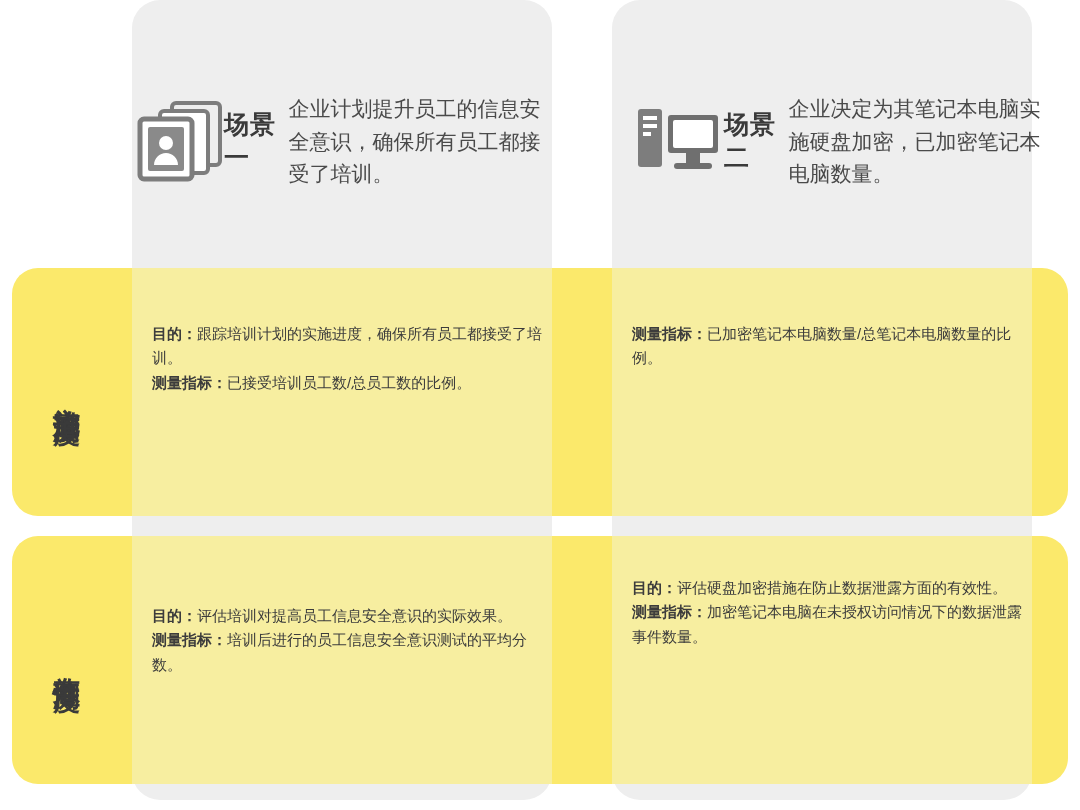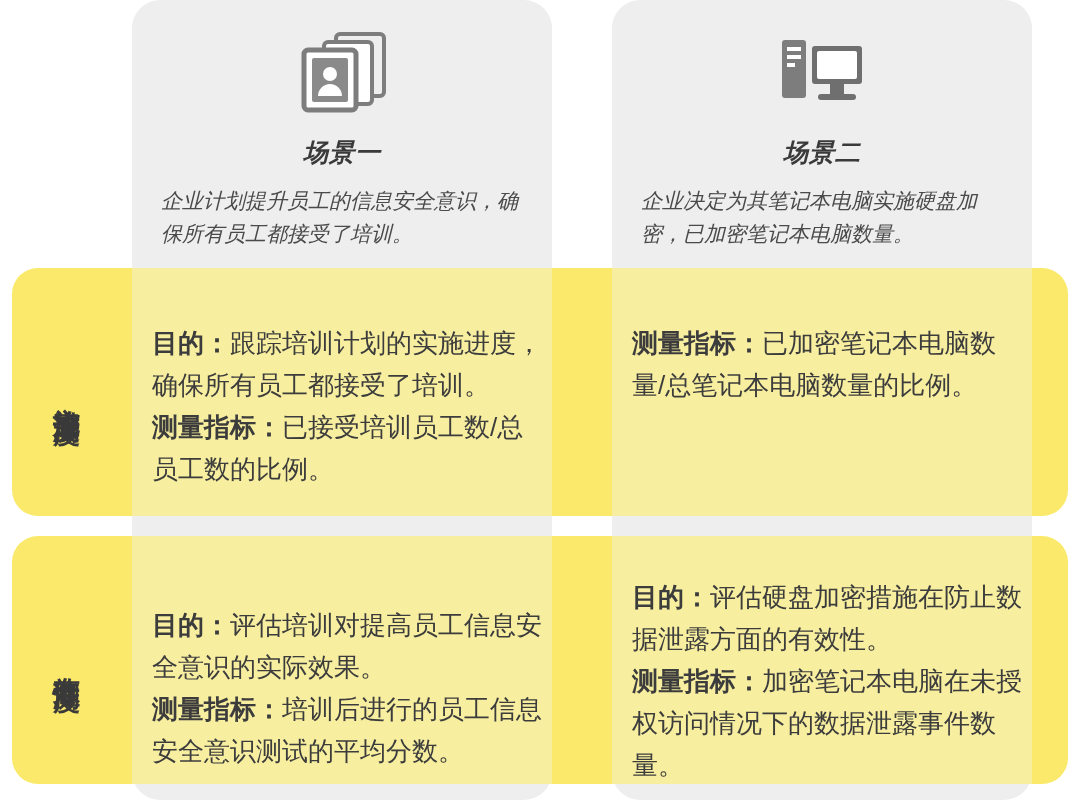--- a/index.html
+++ b/index.html
@@ -78,26 +78,24 @@
   .row-label.r1 { top: 268px; height: 248px; }
   .row-label.r2 { top: 536px; height: 248px; }
 
   
   .scenario-head {
     position: absolute;
     top: 8px;
     width: 420px;
     height: 252px;
     display: flex;
-    flex-direction: column;
     align-items: center;
-    font-style: italic;
   }
   .scenario-head.s1 { left: 132px; }
-  .scenario-head.s2 { left: 612px; }
+  .scenario-head.s2 { left: 632px; }
 
   .scenario-icon {
     height: 100px;
     margin-top: 14px;
     display: flex;
     align-items: center;
     justify-content: center;
   }
   .scenario-title {
     margin-top: 14px;
@@ -115,21 +113,21 @@
     text-align: left;
     padding: 0 10px;
     box-sizing: border-box;
   }
 
   
   .cell {
     position: absolute;
     width: 392px;
     box-sizing: border-box;
-    font-size: 26px;
+    font-size: 15px;
     line-height: 1.62;
     color: #3c3c3c;
   }
   .cell .line { margin: 0; }
   .cell .lead {
     font-weight: bold;
   }
   .cell.c1r1 { left: 152px; top: 322px; }
   .cell.c2r1 { left: 632px; top: 322px; }
   .cell.c1r2 { left: 152px; top: 604px; }

